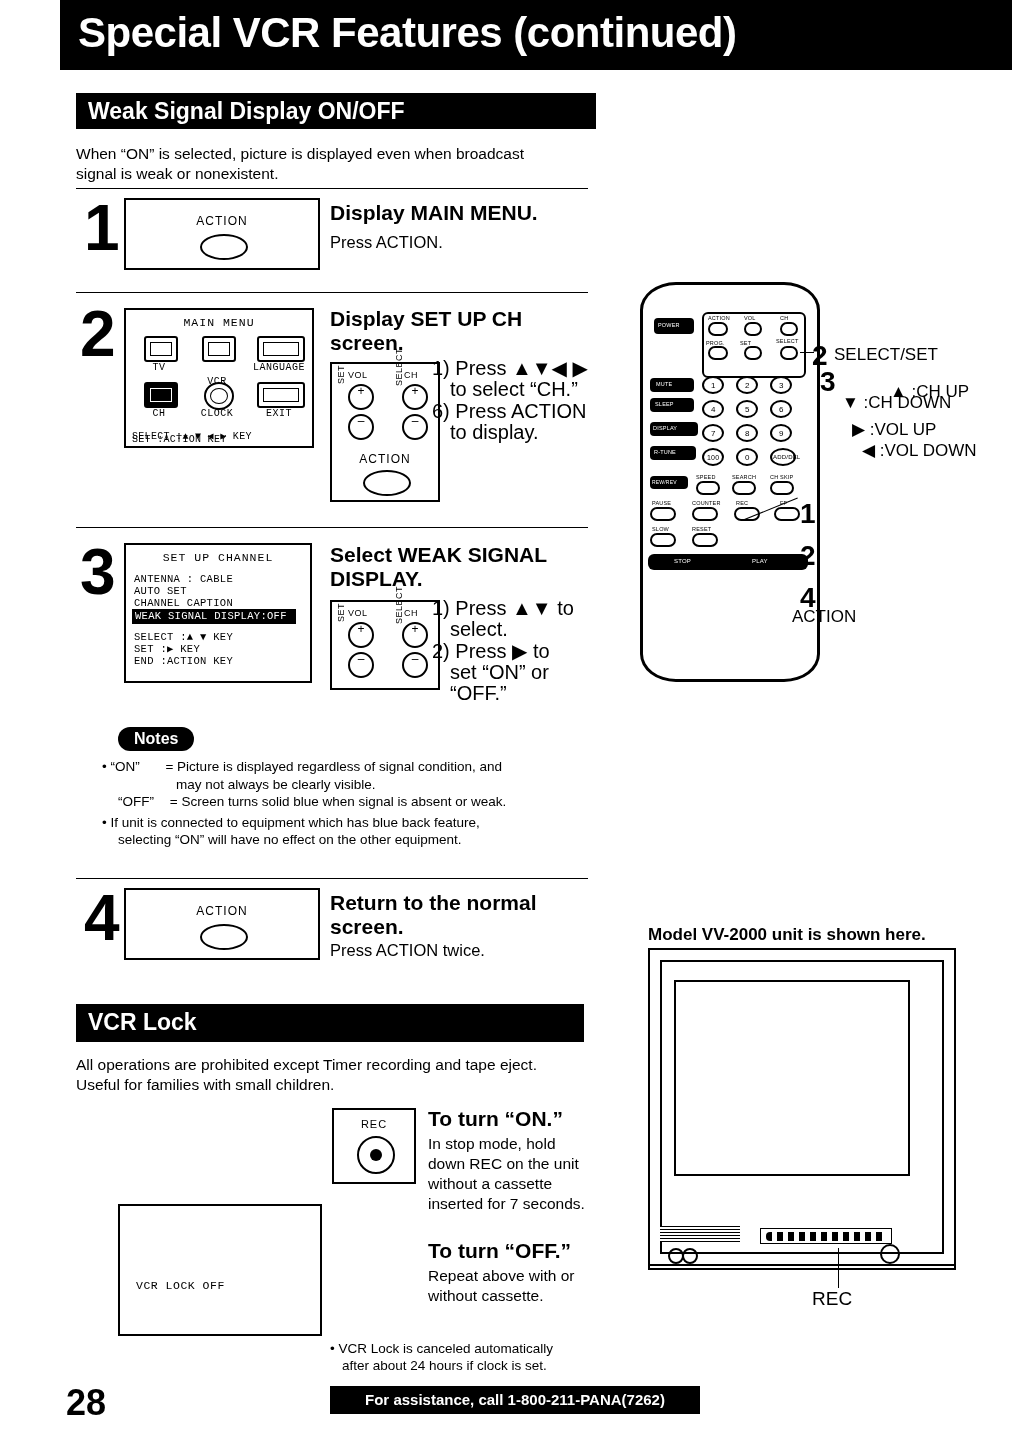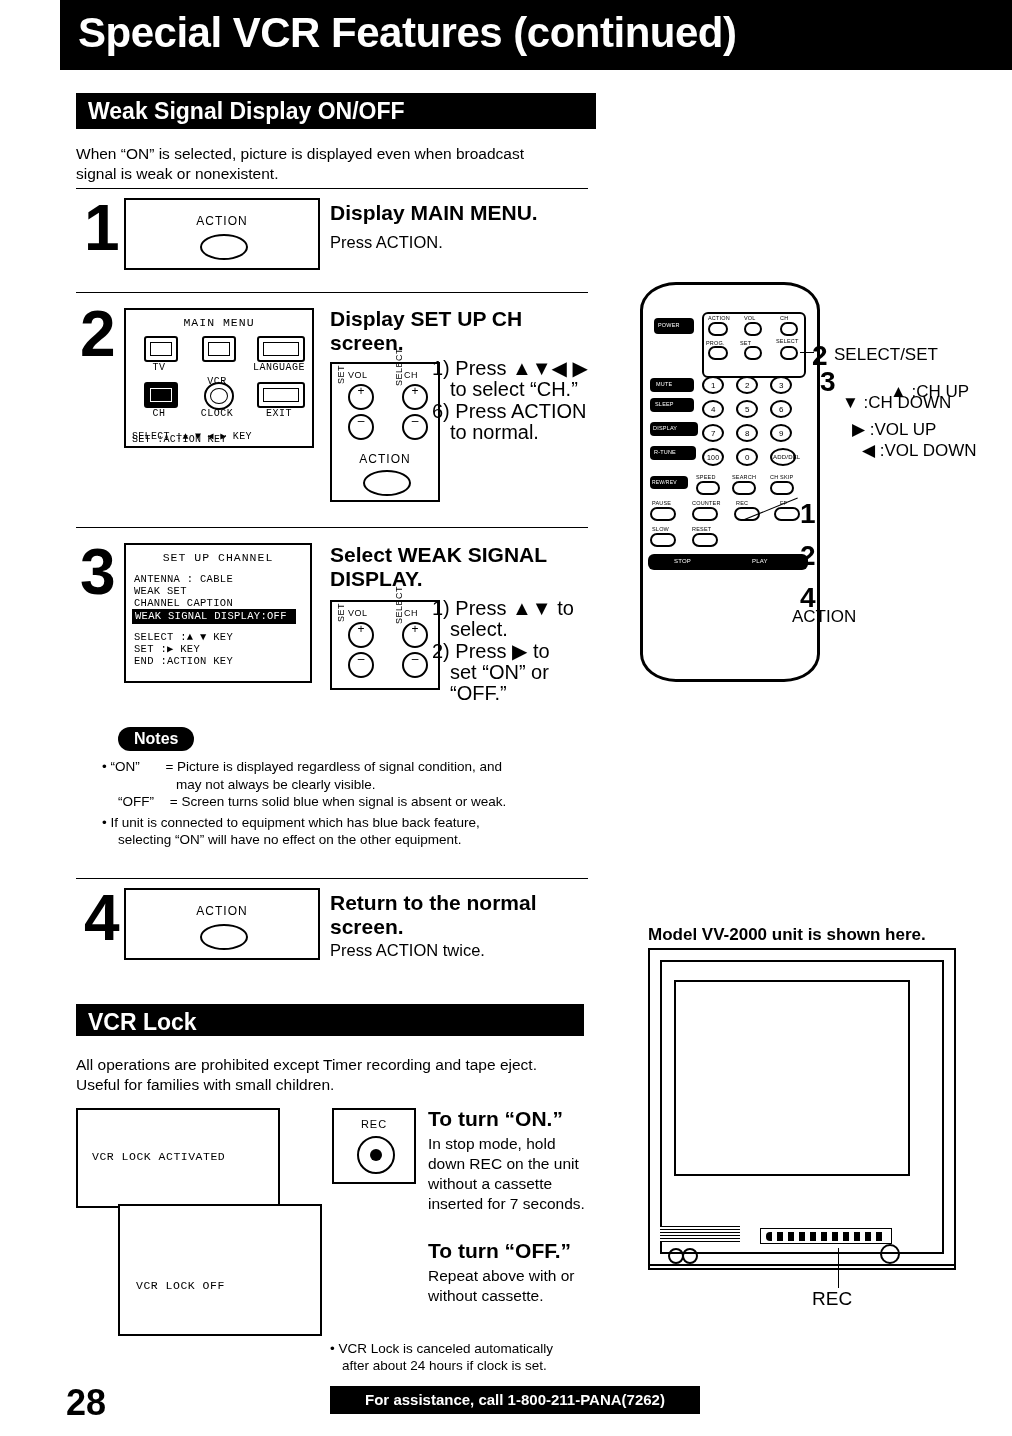--- a/index.html
+++ b/index.html
@@ -19,21 +19,21 @@
     color:#fff;font-size:42px;font-weight:bold;letter-spacing:-0.5px;
     font-family:"Liberation Sans", sans-serif;line-height:62px;
   }
 
   
   .sec-bar{
     position:absolute;background:#000;color:#fff;font-weight:bold;
     font-size:23px;line-height:36px;padding-left:12px;box-sizing:border-box;
   }
   .sec-weak{left:76px;top:93px;width:520px;height:36px;}
-  .sec-lock{left:76px;top:1004px;width:508px;height:32px;}
+  .sec-lock{left:76px;top:1004px;width:508px;height:38px;}
 
   .body-text{
     position:absolute;font-size:15.5px;line-height:20px;color:#000;
   }
   .intro-weak{left:76px;top:144px;width:470px;}
   .intro-lock{left:76px;top:1055px;width:500px;}
 
   
   .step-num{
     position:absolute;font-size:64px;font-weight:bold;line-height:64px;
@@ -239,29 +239,29 @@
       </div>
     <div class="action-lbl" style="top:88px;font-size:12px;">ACTION</div>
     <div class="oval" style="top:106px;"></div>
   </div>
 
   <div class="step-head" style="left:330px;top:306px;">Display SET UP CH</div>
   <div class="step-head" style="left:330px;top:330px;">screen.</div>
   <div class="step-list" style="left:432px;top:358px;">1) Press ▲▼◀ ▶</div>
   <div class="step-list" style="left:450px;top:379px;">to select “CH.”</div>
   <div class="step-list" style="left:432px;top:401px;">6) Press ACTION</div>
-  <div class="step-list" style="left:450px;top:422px;">to normal.</div>
+  <div class="step-list" style="left:450px;top:422px;">to display.</div>
 
   <div class="rule" style="left:76px;top:527px;width:512px;"></div>
   <div class="step-num" style="left:80px;top:540px;">3</div>
 
   <div class="screen" style="left:124px;top:543px;width:188px;height:140px;">
     <div class="title" style="top:6px;">SET  UP  CHANNEL</div>
     <div class="sc-line" style="top:28px;">ANTENNA  :  CABLE</div>
-    <div class="sc-line" style="top:40px;">WEAK  SET</div>
+    <div class="sc-line" style="top:40px;">AUTO  SET</div>
     <div class="sc-line" style="top:52px;">CHANNEL  CAPTION</div>
     <div class="sc-hl" style="left:6px;top:64px;width:164px;box-sizing:border-box;">WEAK SIGNAL  DISPLAY:OFF</div>
     <div class="sc-line" style="top:86px;">SELECT :▲ ▼  KEY</div>
     <div class="sc-line" style="top:98px;">SET       :▶ KEY</div>
     <div class="sc-line" style="top:110px;">END       :ACTION KEY</div>
   </div>
 
   <div class="keypad" style="left:330px;top:600px;width:110px;height:90px;">
     <div class="kp-lbl" style="left:16px;top:6px;">VOL</div>
     <div class="kp-lbl" style="left:72px;top:6px;">CH</div>
@@ -410,23 +410,20 @@
   <div class="callout-num" style="left:800px;top:498px;">1</div>
   <div class="callout-num" style="left:800px;top:540px;">2</div>
   <div class="callout-num" style="left:800px;top:582px;">4</div>
   <div class="callout" style="left:792px;top:606px;">ACTION</div>
   <div class="lead" style="left:742px;top:520px;width:60px;transform:rotate(-22deg);transform-origin:left center;"></div>
   <div class="lead" style="left:800px;top:352px;width:14px;"></div>
 
   <div class="sec-bar sec-lock">VCR Lock</div>
   <div class="body-text intro-lock">All operations are prohibited except Timer recording and tape eject. Useful for families with small children.</div>
 
-  <div class="lockscreen" style="left:76px;top:1108px;width:200px;height:96px;">
-    <div style="position:absolute;left:14px;top:40px;">VCR  LOCK  ACTIVATED</div>
-  </div>
   <div class="lockscreen" style="left:118px;top:1204px;width:200px;height:128px;">
     <div style="position:absolute;left:16px;top:38px;margin-top:35px;">VCR  LOCK  OFF</div>
   </div>
 
   <div class="rec-box" style="left:332px;top:1108px;width:84px;height:76px;">
     <div class="rec-lbl" style="top:8px;">REC</div>
     <div class="rec-circle" style="top:26px;">
         <div class="rec-dot"></div>
       </div>
   </div>

